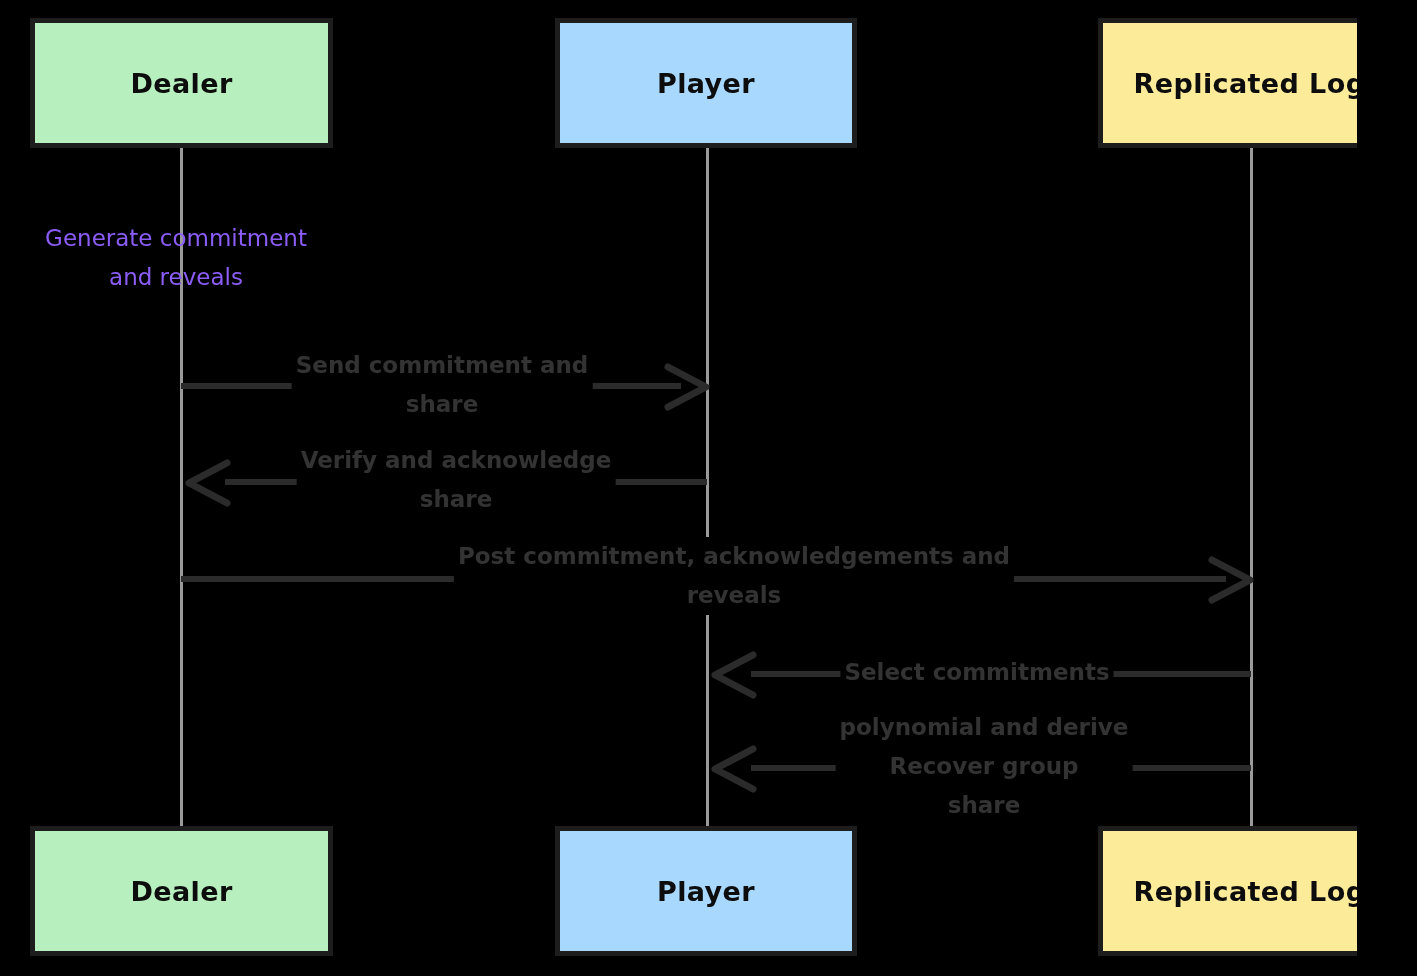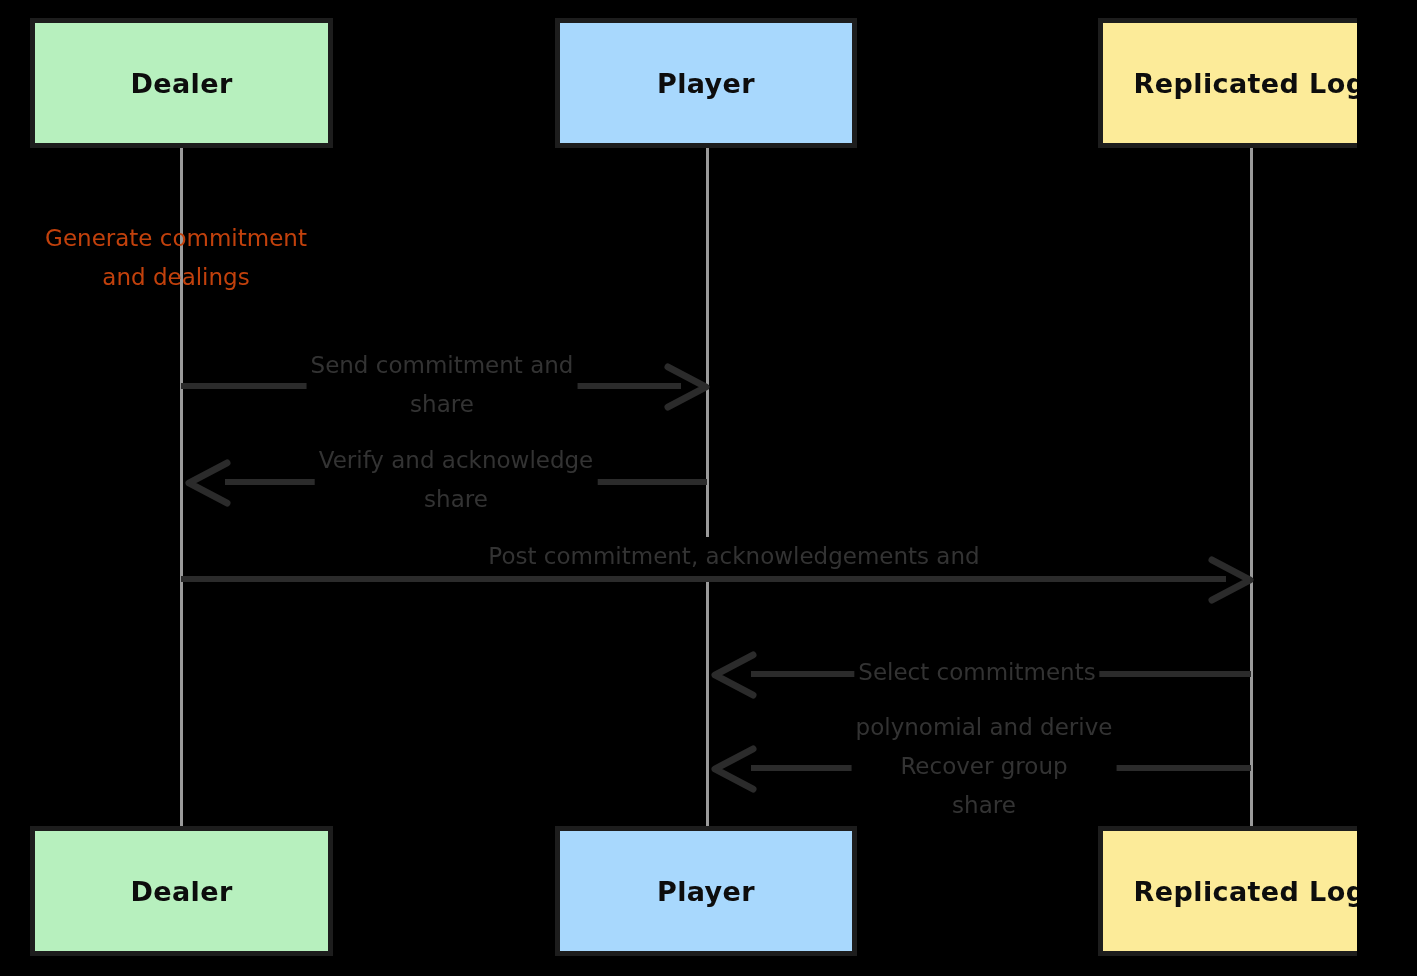--- a/index.html
+++ b/index.html
@@ -66,28 +66,29 @@
     z-index: 25;
     text-align: center;
     color: #333333;
     font-family: "DejaVu Sans", sans-serif;
     font-size: 23px;
     line-height: 39px;
     white-space: nowrap;
     background: #000000;
     padding: 0 4px;
     transform: translateX(-50%);
+    font-weight: bold;
   }
   .msg-label .ln { display: block; background: #000000; }
 
   .note-label {
     position: absolute;
     z-index: 25;
     text-align: center;
-    color: #c2410c;
+    color: #8b5cf6;
     font-family: "DejaVu Sans", sans-serif;
     font-size: 23px;
     line-height: 39px;
     white-space: nowrap;
     transform: translateX(-50%);
   }
   .note-label .ln { display: block; }
 </style>
 </head>
 <body>
@@ -131,20 +132,21 @@
   </div>
 
   <div class="msg-line" style="left:181px; top:576px; width:1045px;"></div>
   <div class="arrow-head" style="left:1210px; top:557px;">
     <svg width="44" height="46" viewBox="0 0 44 46">
       <path d="M2 3 L40 23 L2 43" fill="none" stroke="#2b2b2b" stroke-width="7" stroke-linecap="round" stroke-linejoin="round"></path>
     </svg>
   </div>
   <div class="msg-label" style="left:714px; top:537px;margin-left:20px;">
     <span class="ln">Post commitment, acknowledgements and</span>
+    <span class="ln">reveals</span>
   </div>
 
   <div class="msg-line" style="left:751px; top:671px; width:500px;"></div>
   <div class="arrow-head" style="left:711px; top:652px;">
     <svg width="44" height="46" viewBox="0 0 44 46">
       <path d="M42 3 L4 23 L42 43" fill="none" stroke="#2b2b2b" stroke-width="7" stroke-linecap="round" stroke-linejoin="round"></path>
     </svg>
   </div>
   <div class="msg-label" style="left:977px; top:653px;">
     <span class="ln">Select commitments</span>
@@ -157,21 +159,21 @@
     </svg>
   </div>
   <div class="msg-label" style="left:984px; top:708px;">
     <span class="ln">polynomial and derive</span>
     <span class="ln">Recover group</span>
     <span class="ln">share</span>
   </div>
 
   <div class="note-label" style="left:176px; top:219px;">
     <span class="ln">Generate commitment</span>
-    <span class="ln">and dealings</span>
+    <span class="ln">and reveals</span>
   </div>
 
   <div class="actor-box" style="left:30px; top:826px; width:303px; height:130px; background:#b7f0be;">
     <span class="actor-label">Dealer</span>
   </div>
   <div class="actor-box" style="left:555px; top:826px; width:302px; height:130px; background:#a8d8fd;">
     <span class="actor-label">Player</span>
   </div>
   <div class="actor-box" style="left:1098px; top:826px; width:303px; height:130px; background:#fceb99;">
     <span class="actor-label">Replicated Log</span>

